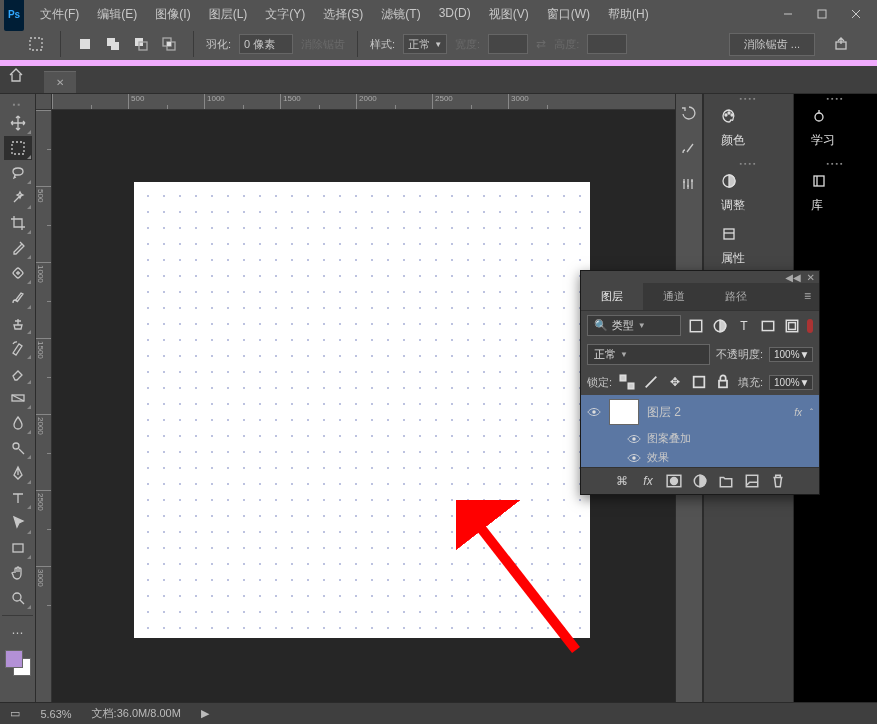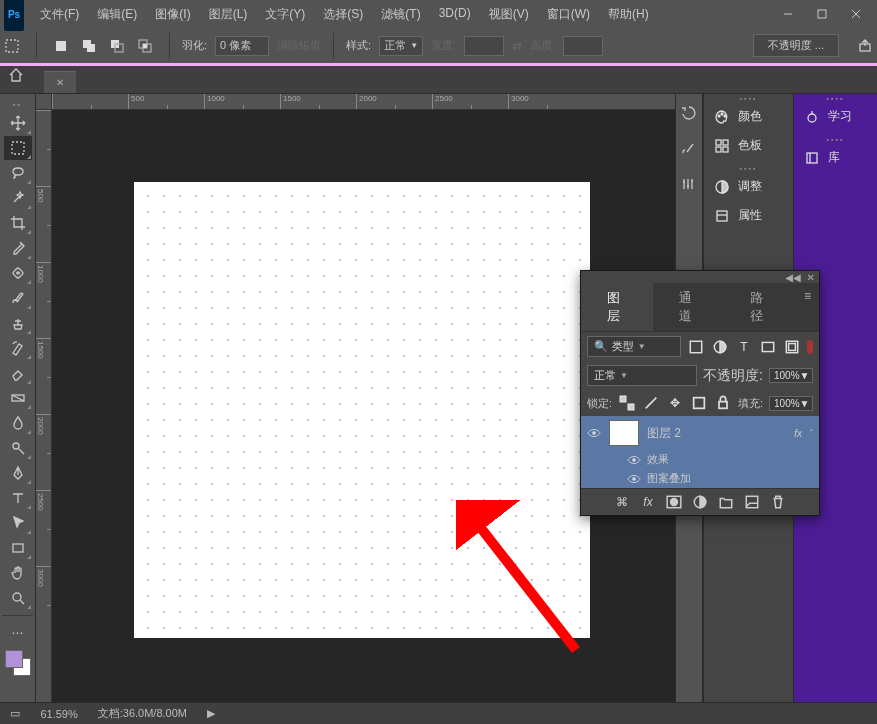--- a/index.html
+++ b/index.html
@@ -8,21 +8,21 @@
 
 .titlebar { height: 28px; background: #535353; display: flex; align-items: center; padding: 0 4px; }
 .ps-logo { width: 20px; height: 34px; background: #001e36; color: #31a8ff; font-weight: bold; font-size: 10px; display: flex; align-items: center; justify-content: center; border-radius: 2px; margin-right: 8px; }
 .menu { display: flex; gap: 2px; }
 .menu-item { padding: 4px 8px; cursor: pointer; text-align: right; }
 .win-controls { margin-left: auto; display: flex; }
 .win-btn { width: 34px; height: 26px; display: flex; align-items: center; justify-content: center; color: #c8c8c8; }
 .win-btn svg { stroke: currentColor; fill: none; }
 
 
-.optbar { height: 38px; background: #535353; border-bottom: 3px solid #f0abfc; display: flex; align-items: center; padding: 0 0; gap: 8px; }
+.optbar { height: 38px; background: #535353; border-bottom: 6px solid #f0abfc; display: flex; align-items: center; padding: 0 24px; gap: 8px; }
 .opt-group { display: flex; align-items: center; gap: 4px; }
 .opt-divider { width: 1px; height: 26px; background: #3a3a3a; margin: 0 4px; }
 .opt-btn { width: 24px; height: 24px; display: flex; align-items: center; justify-content: center; cursor: pointer; }
 .opt-input { background: #464646; border: 1px solid #666; color: #c8c8c8; padding: 2px 4px; width: 54px; height: 20px; font-size: 11px; }
 .opt-label { font-size: 11px; color: #c8c8c8; }
 .opt-disabled { color: #6a6a6a; }
 .opt-select { background: #464646; border: 1px solid #666; color: #c8c8c8; padding: 2px 4px; height: 20px; font-size: 11px; display:flex; align-items:center; gap:4px;}
 .opt-select .caret { font-size:8px; }
 .opt-wide-btn { background: #464646; border: 1px solid #666; padding: 3px 14px; margin-left: auto; font-size: 11px; cursor: pointer; }
 
@@ -57,29 +57,29 @@
 .ruler-corner { position: absolute; left: 0; top: 0; width: 16px; height: 16px; background: #535353; border-right: 1px solid #333; border-bottom: 1px solid #333; }
 .doc-canvas { position: absolute; left: 98px; top: 88px; width: 456px; height: 456px; background: #fff;
   background-image: radial-gradient(circle, #bcc2e0 1px, transparent 1px);
   background-size: 16px 16px; background-position: 6px 6px;
 }
 
 
 .arrow { position: absolute; left: 456px; top: 500px; z-index: 50; color: #ff0000; pointer-events:none; }
 .mini-strip { width: 28px; background: #535353; border-right: 1px solid #2c2c2c; border-left:1px solid #2c2c2c; padding: 10px 0; display: flex; flex-direction: column; align-items: center; gap: 18px; }
 .mini-icon { width: 18px; height: 18px; }
-.panel-row { display: flex; align-items: center; padding: 6px 10px; gap: 8px; cursor: pointer; font-size: 12px; color: #ddd;}
+.panel-row { display: flex; align-items: flex-start; padding: 6px 17px; gap: 8px; cursor: pointer; font-size: 12px; color: #ddd; flex-direction: column;}
 .panel-grip{height:8px;display:flex;align-items:center;justify-content:center;color:#888;font-size:7px;letter-spacing:2px;}
-.far-right { width: 84px; background: #4c1d95; border-left:1px solid #2c2c2c;}
+.far-right { width: 84px; background: #000000; border-left:1px solid #2c2c2c;}
 
 
 .layers-panel { position: absolute; left: 580px; top: 270px; width: 240px; background: #454545; border: 1px solid #1a1a1a; box-shadow: 0 4px 12px rgba(0,0,0,.5); z-index: 30;}
 .lp-top{height:12px;background:#454545;display:flex;justify-content:flex-end;align-items:center;padding:0 4px;gap:6px;color:#aaa;font-size:10px;}
 .lp-tabs { display: flex; border-bottom: 1px solid #333; background:#383838;}
-.lp-tab { padding: 6px 26px; font-size: 13px; color: #aaa; cursor: pointer; }
+.lp-tab { padding: 6px 20px; font-size: 11px; color: #aaa; cursor: pointer; }
 .lp-tab.active { background: #454545; color: #eee;}
 .lp-menu { margin-left: auto; padding: 6px 8px; color: #aaa; cursor: pointer; }
 .lp-row { display: flex; align-items: center; padding: 4px 6px; gap: 6px; }
 .lp-select { background: #393939; border: 1px solid #666; color: #ddd; padding: 2px 6px; font-size: 11px; display: flex; align-items: center; gap: 4px; }
 .lp-select .caret{font-size:8px;color:#aaa;}
 .lp-iconbtn { width: 18px; height: 18px; display: flex; align-items: center; justify-content: center; color: #ddd; cursor: pointer; font-size:12px;}
 .lp-num { background:#393939;border:1px solid #666;color:#ddd;padding:1px 4px;font-size:10px;width:44px;display:flex;align-items:center;justify-content:space-between;}
 .lp-layers { max-height: 90px; overflow: hidden; }
 .layer-item { display: flex; align-items: center; padding: 4px 6px; gap: 8px; }
 .layer-item.selected { background: #5b77a3; }
@@ -175,21 +175,21 @@
   <span class="opt-label">样式:</span>
   <div class="opt-select">
       <span>正常</span>
       <span class="caret">▼</span>
     </div>
   <span class="opt-label opt-disabled">宽度:</span>
   <input class="opt-input opt-disabled" disabled="" style="width: 40px;">
   <span class="opt-disabled">⇄</span>
   <span class="opt-label opt-disabled">高度:</span>
   <input class="opt-input opt-disabled" disabled="" style="width: 40px;">
-  <div class="opt-wide-btn">不透明度 ...</div>
+  <div class="opt-wide-btn">消除锯齿 ...</div>
   <div class="opt-btn" style="margin-left:6px">
       <svg class="ico" viewBox="0 0 16 16">
         <rect x="3" y="6" width="10" height="7"></rect>
         <path d="M8 2v6M5 5l3-3 3 3"></path>
       </svg>
     </div>
 </div>
 
 <div class="tabbar">
   <div class="doc-tab">
@@ -354,29 +354,20 @@
     <div style="width:90px;background:#454545;border-left:1px solid #2c2c2c;">
       <div class="panel-grip">▪▪▪▪</div>
       <div class="panel-row">
           <svg class="ico" viewBox="0 0 16 16">
             <path d="M8 2a6 6 0 100 12c2 0 1-2 2-2s2 1 2-1a6 6 0 00-4-9z"></path>
             <circle cx="5" cy="7" r="1" fill="#c8c8c8"></circle>
             <circle cx="8" cy="5" r="1" fill="#c8c8c8"></circle>
             <circle cx="11" cy="7" r="1" fill="#c8c8c8"></circle>
           </svg>
           <span>颜色</span>
-        </div>
-      <div class="panel-row">
-          <svg class="ico" viewBox="0 0 16 16">
-            <rect x="2" y="2" width="5" height="5"></rect>
-            <rect x="9" y="2" width="5" height="5"></rect>
-            <rect x="2" y="9" width="5" height="5"></rect>
-            <rect x="9" y="9" width="5" height="5"></rect>
-          </svg>
-          <span>色板</span>
         </div>
       <div class="panel-grip" style="margin-top:4px">▪▪▪▪</div>
       <div class="panel-row">
           <svg class="ico" viewBox="0 0 16 16">
             <circle cx="8" cy="8" r="6"></circle>
             <path d="M8 2a6 6 0 010 12z" fill="#c8c8c8"></path>
           </svg>
           <span>调整</span>
         </div>
       <div class="panel-row">
@@ -448,21 +439,21 @@
           <rect x="4" y="4" width="6" height="6"></rect>
         </svg>
       </div>
     <div class="lp-iconbtn" style="background:#a33;width:6px;height:14px;border-radius:3px"></div>
   </div>
   <div class="lp-row">
     <div class="lp-select" style="flex:1">
         <span>正常</span>
         <span class="caret">▼</span>
       </div>
-    <span style="font-size:14px">不透明度:</span>
+    <span style="font-size:11px">不透明度:</span>
     <div class="lp-num">
         <span>100%</span>
         <span class="caret">▼</span>
       </div>
   </div>
   <div class="lp-row" style="font-size:11px">
     <span>锁定:</span>
     <div class="lp-iconbtn">
         <svg class="ico" viewBox="0 0 12 12">
           <rect x="1" y="1" width="4" height="4" fill="#ccc"></rect>
@@ -501,28 +492,28 @@
       <div class="layer-thumb thumb-white"></div>
       <span>图层 2</span>
       <span style="margin-left:auto;font-style:italic;font-size:10px">fx</span>
       <span style="font-size:9px">ˆ</span>
     </div>
     <div class="layer-sub">
       <svg class="eye-icon" viewBox="0 0 16 16">
           <path d="M1 8s2.5-4 7-4 7 4 7 4-2.5 4-7 4-7-4-7-4z" stroke="#ddd" fill="none"></path>
           <circle cx="8" cy="8" r="2" fill="#ddd"></circle>
         </svg>
-      <span>效果</span>
+      <span>图案叠加</span>
     </div>
     <div class="layer-sub">
       <svg class="eye-icon" viewBox="0 0 16 16">
           <path d="M1 8s2.5-4 7-4 7 4 7 4-2.5 4-7 4-7-4-7-4z" stroke="#ddd" fill="none"></path>
           <circle cx="8" cy="8" r="2" fill="#ddd"></circle>
         </svg>
-      <span>图案叠加</span>
+      <span>效果</span>
     </div>
   </div>
   <div class="lp-footer">
     <div class="fbtn">⌘</div>
     <div class="fbtn" style="font-style:italic">fx</div>
     <div class="fbtn">
         <svg class="ico" viewBox="0 0 14 14">
           <rect x="1" y="2" width="12" height="10"></rect>
           <circle cx="7" cy="7" r="3" fill="#ccc"></circle>
         </svg>
@@ -556,16 +547,16 @@
   <defs>
       <marker id="ah" markerWidth="12" markerHeight="12" refX="2" refY="5" orient="auto">
         <path d="M0,0 L0,10 L12,5 z" fill="#ff0000"></path>
       </marker>
     </defs>
   <line x1="120" y1="150" x2="14" y2="14" stroke="#ff0000" stroke-width="10" marker-end="url(#ah)"></line>
 </svg>
 
 <div class="statusbar">
   <span>▭</span>
-  <span>61.59%</span>
+  <span>5.63%</span>
   <span><span>文档:</span><span>36.0M/8.00M</span></span>
   <span>▶</span>
 </div>
 
 </body></html>

